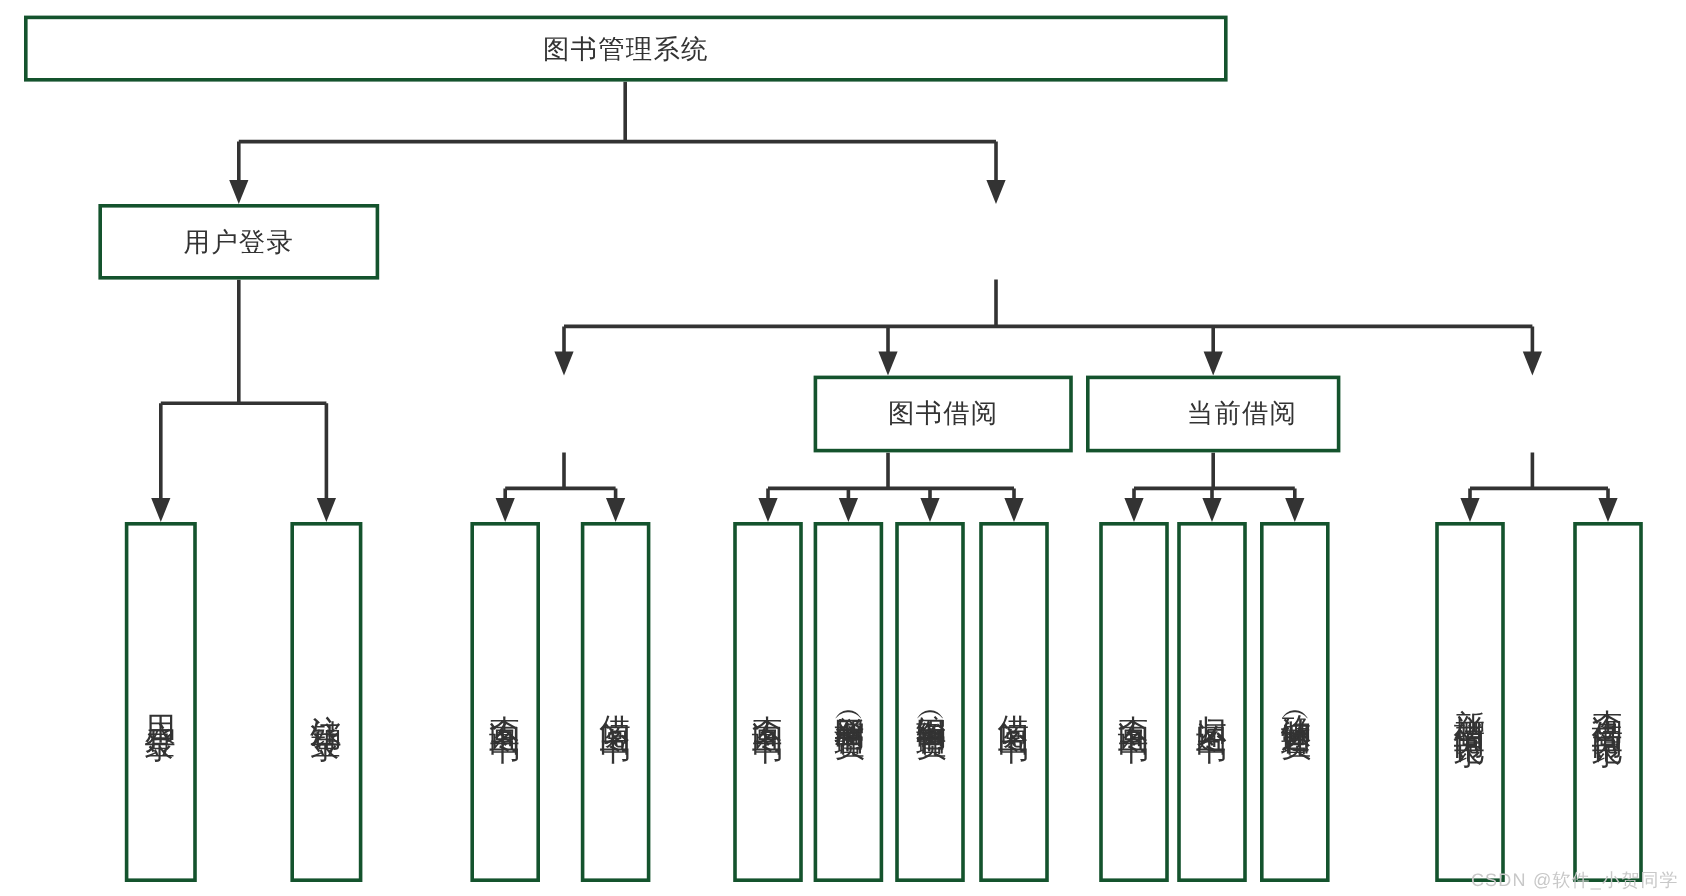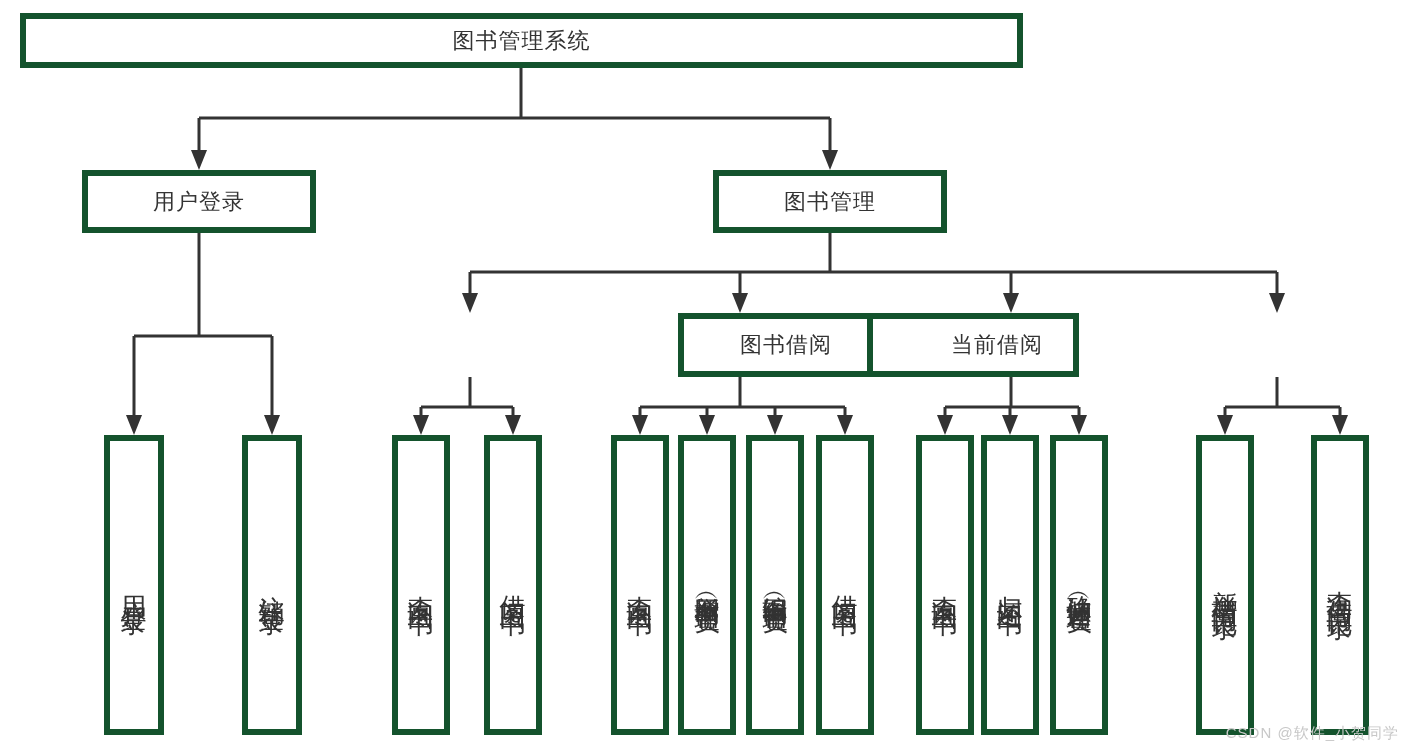--- a/index.html
+++ b/index.html
@@ -9,21 +9,21 @@
     height: 747px;
     background: #ffffff;
     font-family: "Liberation Sans", sans-serif;
     color: #333333;
     overflow: hidden;
   }
   #wires { position: absolute; left: 0; top: 0; width: 1405px; height: 747px; }
   .node {
     position: absolute;
     box-sizing: border-box;
-    border: 6px solid #14532d;
+    border: 3px solid #14532d;
     background: #ffffff;
     display: flex;
     align-items: center;
     justify-content: center;
   }
   .node-h { font-size: 22px; letter-spacing: 1px; }
   .node-root { font-size: 22px; letter-spacing: 1px; }
   .leaf { }
   .leaf .vtext {
     writing-mode: vertical-rl;
@@ -89,28 +89,25 @@
     </g>
   </svg>
 
   <div class="node node-root" style="left:20px; top:13px; width:1003px; height:55px;">
     <span>图书管理系统</span>
   </div>
 
   <div class="node node-h" style="left:82px; top:170px; width:234px; height:63px;">
     <span>用户登录</span>
   </div>
-  <div class="node node-h" style="left:713px; top:170px; width:234px; height:63px;">
-    <span>图书管理</span>
-  </div>
 
   <div class="node node-h" style="left:632px; top:313px; width:216px; height:64px;margin-left:46px;">
     <span>图书借阅</span>
   </div>
-  <div class="node node-h" style="left:867px; top:313px; width:212px; height:64px;padding-left:48px;">
+  <div class="node node-h" style="left:905px; top:313px; width:212px; height:64px;padding-left:48px;">
     <span>当前借阅</span>
   </div>
 
   <div class="node leaf" style="left:104px; top:435px; width:60px; height:300px;">
     <span class="vtext">用户登录</span>
   </div>
   <div class="node leaf" style="left:242px; top:435px; width:60px; height:300px;">
     <span class="vtext">注销登录</span>
   </div>
 

